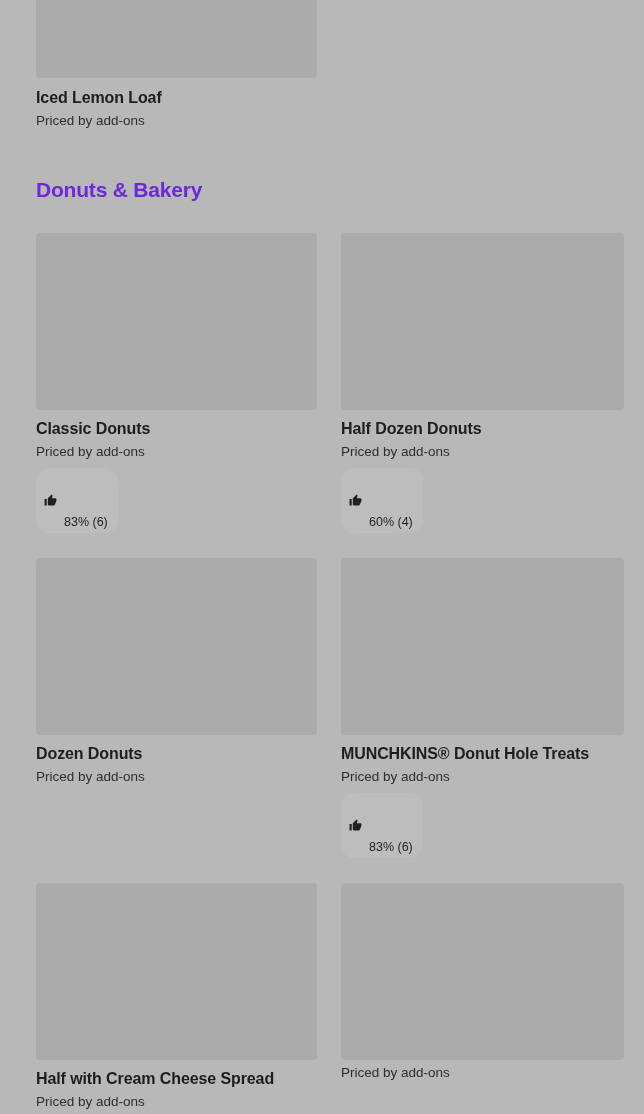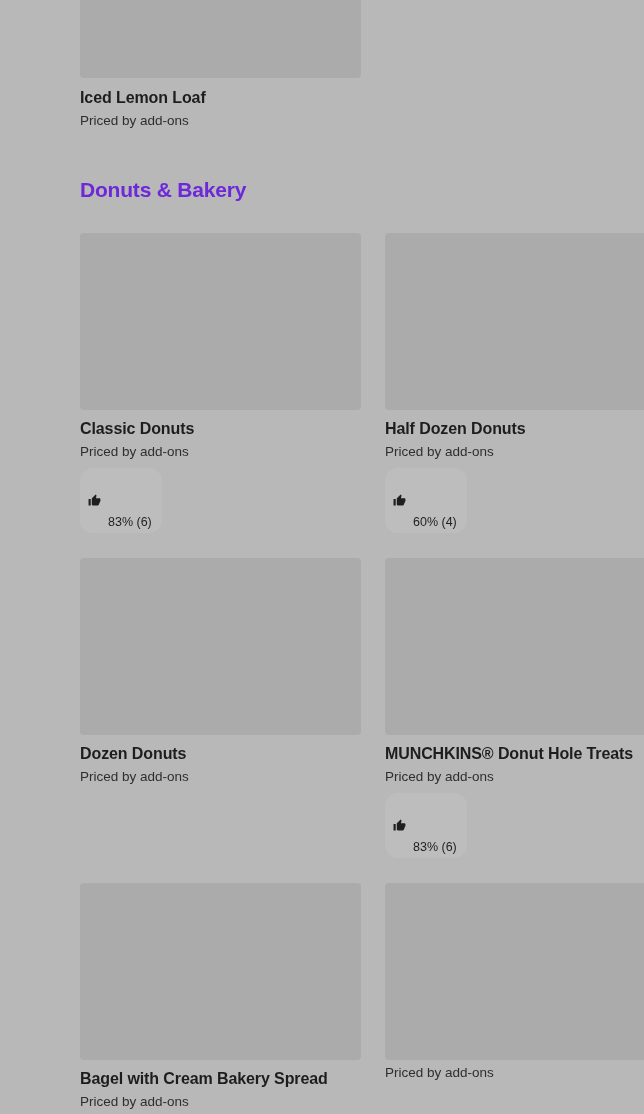--- a/index.html
+++ b/index.html
@@ -14,21 +14,20 @@
     background: #b8b8b8;
     font-family: "Liberation Sans", sans-serif;
     -webkit-font-smoothing: antialiased;
   }
 
   .page {
     position: relative;
     width: 644px;
     height: 1114px;
     overflow: hidden;
-    padding-left: 44px;
   }
 
   
   .grid {
     display: grid;
     grid-template-columns: 281px 283px;
     column-gap: 24px;
     padding: 0 36px 0 36px;
   }
 
@@ -187,21 +186,21 @@
           <svg viewBox="0 0 24 24" width="13" height="13" fill="#1f1f1f">
             <path d="M1 21h4V9H1v12zm22-11c0-1.1-.9-2-2-2h-6.31l.95-4.57.03-.32c0-.41-.17-.79-.44-1.06L14.17 1 7.59 7.59C7.22 7.95 7 8.45 7 9v10c0 1.1.9 2 2 2h9c.83 0 1.54-.5 1.84-1.22l3.02-7.05c.09-.23.14-.47.14-.73v-2z"></path>
           </svg>
         </span>
         <span class="rating-text">83% (6)</span>
       </div>
     </div>
 
     <div class="card row-gap">
       <div class="card-thumb"></div>
-      <div class="card-title">Bagel with Cream Bakery Spread</div>
+      <div class="card-title">Half with Cream Cheese Spread</div>
       <div class="card-subtitle">Priced by add-ons</div>
       <div class="rating-badge">
         <span class="rating-icon">
           <svg viewBox="0 0 24 24" width="13" height="13" fill="#1f1f1f">
             <path d="M1 21h4V9H1v12zm22-11c0-1.1-.9-2-2-2h-6.31l.95-4.57.03-.32c0-.41-.17-.79-.44-1.06L14.17 1 7.59 7.59C7.22 7.95 7 8.45 7 9v10c0 1.1.9 2 2 2h9c.83 0 1.54-.5 1.84-1.22l3.02-7.05c.09-.23.14-.47.14-.73v-2z"></path>
           </svg>
         </span>
         <span class="rating-text">87% (8)</span>
       </div>
     </div>

